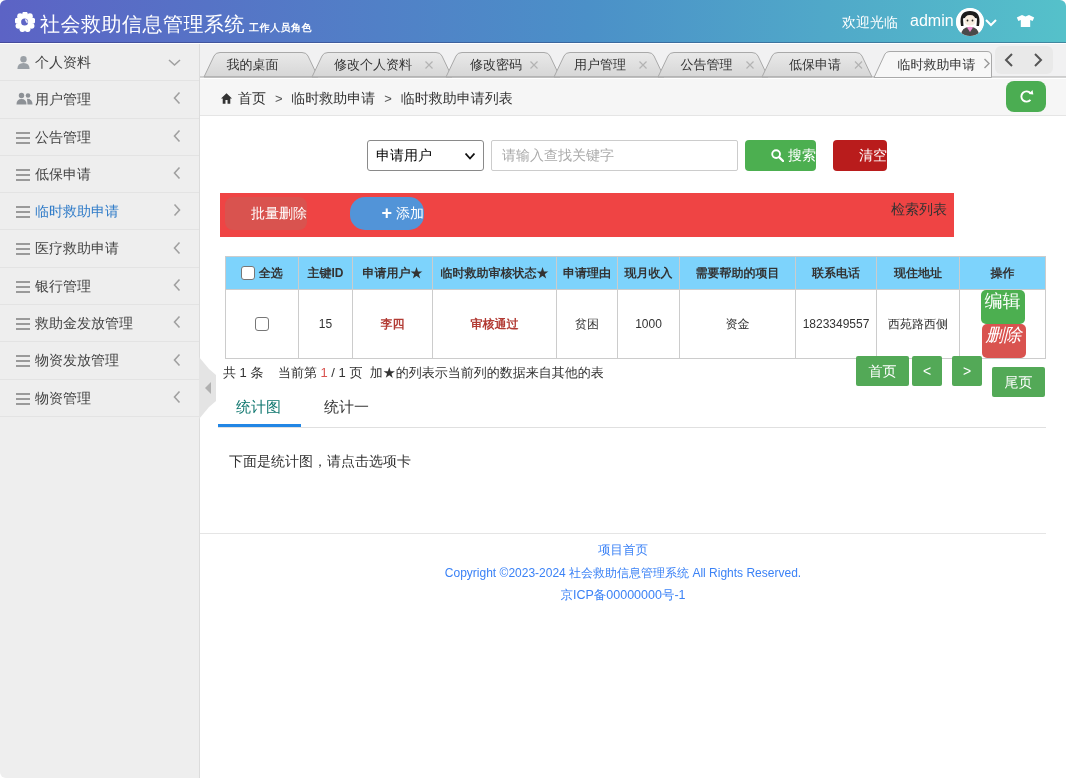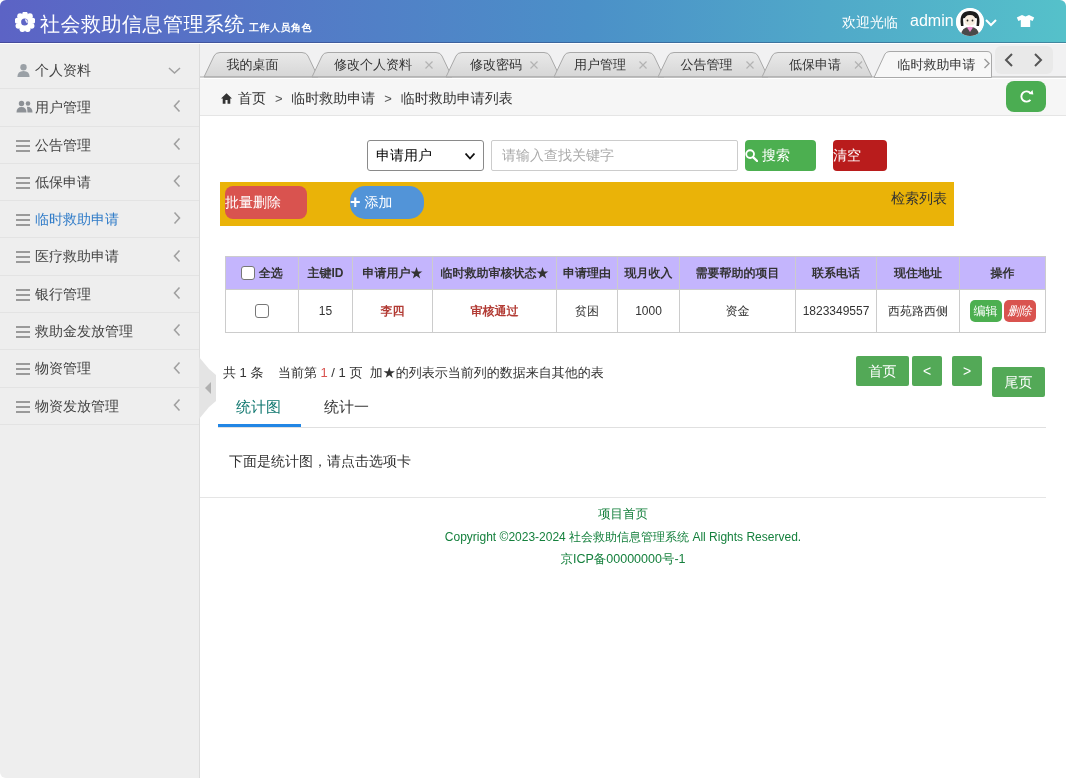--- a/index.html
+++ b/index.html
@@ -22,21 +22,21 @@
 .header .avatar { position:absolute; left:956px; top:8px; width:28px; height:28px; border-radius:50%; background:#fff; overflow:hidden; }
 .header .chev { position:absolute; left:985px; top:19px; }
 .header .tshirt { position:absolute; left:1016px; top:15px; }
 
 
 .sidebar {
   position:absolute; left:0; top:44px; width:200px; height:734px; z-index:3;
   background:#eeeeee; border-right:1px solid #dcdcdc;
   border-radius:0 0 0 6px;
 }
-.sidebar ul { list-style:none; padding-top:8px; }
+.sidebar ul { list-style:none; }
 .sidebar li {
   position:relative; height:37.3px; line-height:37.3px;
   border-bottom:1px solid #e3e3e3;
   font-size:14px; color:#444; padding-left:35px;
 }
 .sidebar li .micon { position:absolute; left:16px; top:11px; width:17px; height:16px; line-height:0; }
 .sidebar li .arr { position:absolute; right:18px; top:50%; transform:translateY(-50%); line-height:1; color:#999; font-size:13px; }
 .sidebar li.active { color:#2f7bc8; }
 .bars { display:inline-block; width:14px; height:12px; margin-top:2px;
   border-top:2px solid #9a9a9a; border-bottom:2px solid #9a9a9a; position:relative; }
@@ -54,53 +54,53 @@
 .breadcrumb { position:absolute; left:0; top:35px; width:866px; height:37px; background:#f6f6f6; border-bottom:1px solid #e5e5e5; font-size:14px; color:#333; }
 .breadcrumb .bc-inner { position:absolute; left:21px; top:11px; }
 .breadcrumb .sep { color:#555; margin:0 5px; font-size:13px; }
 .refresh { position:absolute; left:806px; top:2px; width:40px; height:31px; background:#4bad52; border-radius:8px; }
 
 
 .srow { position:absolute; top:96px; left:0; width:866px; height:32px; }
 .sel { position:absolute; left:167px; top:0; width:117px; height:31px; border:1px solid #8a8a8a; border-radius:3px; background:#fff; font-size:14px; color:#000; padding-left:8px; line-height:29px; }
 .sel .selarr { position:absolute; right:8px; top:12px; width:10px; height:7px; line-height:0; }
 .inp { position:absolute; left:291px; top:0; width:247px; height:31px; border:1px solid #ccc; border-radius:2px; background:#fff; font-size:14px; color:#aaa; padding-left:10px; line-height:29px; }
-.btn { display:inline-block; text-align:left; color:#fff; font-size:14px; border-radius:4px; }
+.btn { display:inline-block; text-align:right; color:#fff; font-size:14px; border-radius:4px;padding-left:8px; }
 .btn-search { position:absolute; left:545px; top:0; width:71px; height:31px; background:#4caf50; line-height:31px; }
 .btn-clear { position:absolute; left:633px; top:0; width:54px; height:31px; background:#b91c1c; line-height:31px; }
 
 
-.toolbar { position:absolute; top:138px; left:20px; width:734px; height:44px; background:#eab308; }
+.toolbar { position:absolute; top:149px; left:20px; width:734px; height:44px; background:#ef4444; }
 .btn-del { position:absolute; left:5px; top:4px; width:82px; height:33px; background:#d9534f; line-height:33px; border-radius:8px; }
 .btn-add { position:absolute; left:110px; top:4px; width:74px; height:33px; background:#5294d8; line-height:33px; border-radius:15px;margin-left:20px; }
 .listlabel { position:absolute; right:7px; top:8px; font-size:14px; color:#333; }
 
 
 table.grid { position:absolute; left:25px; top:212px; width:821px; border-collapse:collapse; table-layout:fixed; font-size:12px; color:#333; }
-table.grid th { background:#c4b5fd; font-weight:bold; border:1px solid #ccc; height:33px; text-align:center; padding:0; font-size:12px; }
+table.grid th { background:#7dd3fc; font-weight:bold; border:1px solid #ccc; height:33px; text-align:center; padding:0; font-size:12px; }
 table.grid td { background:#fff; border:1px solid #ccc; height:43px; text-align:center; padding:0; }
 .red { color:#b23b34; font-weight:bold; }
 .cb { display:inline-block; width:14px; height:14px; border:1.5px solid #777; border-radius:3px; background:#fff; vertical-align:-3px; }
-.minibtn { display:inline-block; height:22px; line-height:22px; padding:0 4px; color:#fff; border-radius:5px; font-size:12px; }
+.minibtn { display:inline-block; height:34px; line-height:22px; padding:0 4px; color:#fff; border-radius:5px; font-size:18px; }
 
 
 .pagerow { position:absolute; top:312px; left:0; width:866px; height:30px; font-size:14px; color:#333; }
 .pagerow .ptext { position:absolute; left:23px; top:8px; font-size:13px; }
 .pbtn { position:absolute; top:0; height:30px; background:#53a957; color:#fff; text-align:center; line-height:30px; font-size:14px; border-radius:2px; }
 
 
 .stattabs { position:absolute; top:354px; left:0; width:866px; height:40px; }
 .stattabs .t1 { position:absolute; left:36px; top:0px; font-size:15px; color:#0f766e; }
 .stattabs .t2 { position:absolute; left:124px; top:0px; font-size:15px; color:#333; }
 .statline { position:absolute; top:383px; left:18px; width:828px; height:1px; background:#e0e0e0; }
 .statunder { position:absolute; top:380px; left:18px; width:83px; height:4px; background:#2286e5; }
 .stattext { position:absolute; top:409px; left:29px; font-size:14px; color:#333; }
 
 
-.footer { position:absolute; top:453px; left:0px; width:846px; border-top:1px solid #e5e5e5; text-align:center; color:#15803d; }
+.footer { position:absolute; top:489px; left:0px; width:846px; border-top:1px solid #e5e5e5; text-align:center; color:#3b82f6; }
 .footer .f1 { margin-top:5px; font-size:12.5px; height:22.5px; line-height:22.5px; }
 .footer .f2 { font-size:12px; height:22.5px; line-height:22.5px; }
 .footer .f3 { font-size:12.5px; height:22.5px; line-height:22.5px; }
 </style>
 </head>
 <body>
 
 <div class="header">
   <svg class="gear" width="20" height="20" viewBox="0 0 20 20">
     <g fill="#fff">
@@ -167,24 +167,24 @@
           </svg></span></li>
     <li><span class="micon"><span class="bars"></span></span>医疗救助申请<span class="arr"><svg width="8" height="13" viewBox="0 0 8 13">
             <path d="M6.5 1 L1.5 6.5 L6.5 12" fill="none" stroke="#a0a0a0" stroke-width="1.6"></path>
           </svg></span></li>
     <li><span class="micon"><span class="bars"></span></span>银行管理<span class="arr"><svg width="8" height="13" viewBox="0 0 8 13">
             <path d="M6.5 1 L1.5 6.5 L6.5 12" fill="none" stroke="#a0a0a0" stroke-width="1.6"></path>
           </svg></span></li>
     <li><span class="micon"><span class="bars"></span></span>救助金发放管理<span class="arr"><svg width="8" height="13" viewBox="0 0 8 13">
             <path d="M6.5 1 L1.5 6.5 L6.5 12" fill="none" stroke="#a0a0a0" stroke-width="1.6"></path>
           </svg></span></li>
+    <li><span class="micon"><span class="bars"></span></span>物资发放管理<span class="arr"><svg width="8" height="13" viewBox="0 0 8 13">
+            <path d="M6.5 1 L1.5 6.5 L6.5 12" fill="none" stroke="#a0a0a0" stroke-width="1.6"></path>
+          </svg></span></li>
     <li><span class="micon"><span class="bars"></span></span>物资管理<span class="arr"><svg width="8" height="13" viewBox="0 0 8 13">
-            <path d="M6.5 1 L1.5 6.5 L6.5 12" fill="none" stroke="#a0a0a0" stroke-width="1.6"></path>
-          </svg></span></li>
-    <li><span class="micon"><span class="bars"></span></span>物资发放管理<span class="arr"><svg width="8" height="13" viewBox="0 0 8 13">
             <path d="M6.5 1 L1.5 6.5 L6.5 12" fill="none" stroke="#a0a0a0" stroke-width="1.6"></path>
           </svg></span></li>
   </ul>
   <svg class="handle" width="18" height="62" viewBox="0 0 18 62">
     <path d="M0 0 L10 12 L17 18 L17 44 L10 50 L0 62 Z" fill="#e4e4e4"></path>
     <path d="M12 25 L6 31 L12 37 Z" fill="#b0b0b0"></path>
   </svg>
 </div>
 
 <div class="main">

